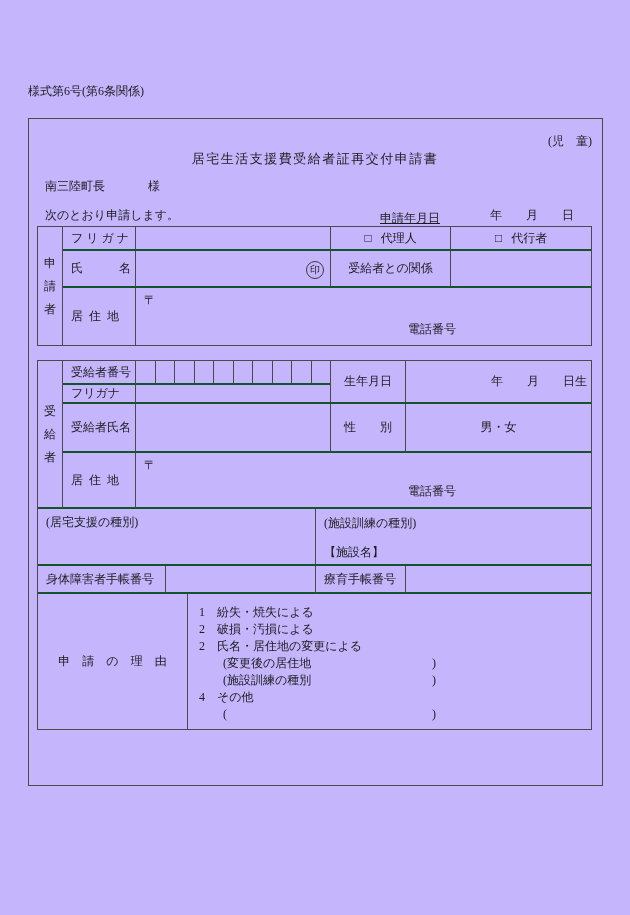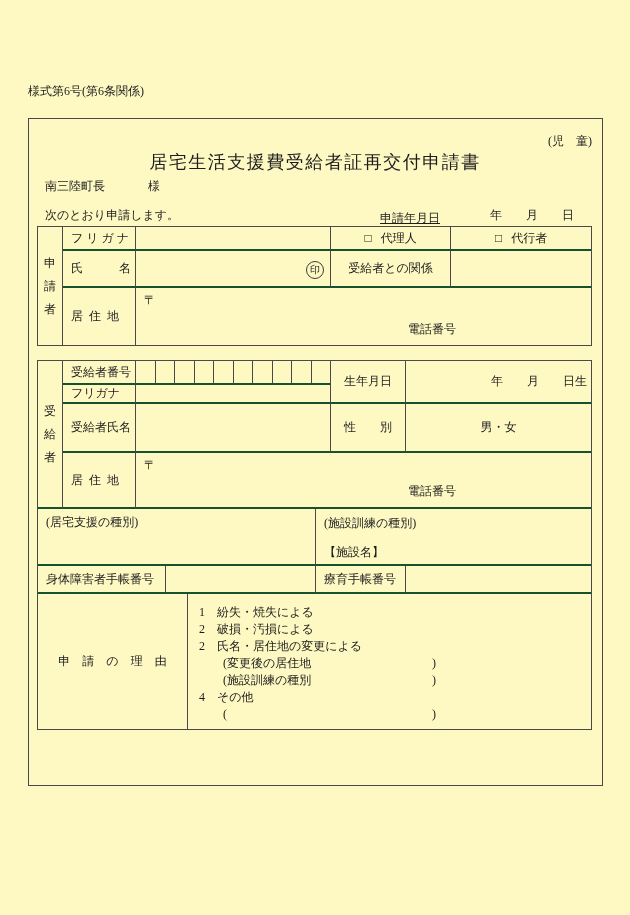--- a/index.html
+++ b/index.html
@@ -1,17 +1,17 @@
 <!DOCTYPE html>
 <html><head>
 <meta charset="utf-8">
 <style>
   html,body{margin:0;padding:0;background:#ffffff;}
   .page{
-    position:relative;width:630px;height:915px;background:#fef9c3;
+    position:relative;width:630px;height:915px;background:#c4b5fd;
     font-family:"Liberation Serif","DejaVu Serif",serif;
     color:#1c1c1c;font-size:12px;overflow:hidden;
   }
   .abs{position:absolute;white-space:pre;}
   .frame{position:absolute;left:28px;top:118px;width:575px;height:668px;border:1px solid #4a4a4a;box-sizing:border-box;background:transparent;}
   .tbl{position:absolute;border:1px solid #4a4a4a;box-sizing:content-box;}
   .cell{position:absolute;box-sizing:border-box;display:flex;align-items:center;white-space:pre;}
   .br{border-right:1px solid #4a4a4a;}
   .bb{border-bottom:2px solid #14532d;}
   .lbl{padding-left:8px;}
@@ -20,21 +20,21 @@
   .vlabel{flex-direction:column;justify-content:center;align-items:center;gap:11px;padding-left:0;}
   .vlabel span{display:block;line-height:12px;}
   .boxrow{display:flex;align-items:stretch;padding:0;}
   .numbox{flex:1 1 0;border-right:1px solid #4a4a4a;}
   .numbox:last-child{border-right:none;}
   .postal{position:absolute;left:8px;top:4px;}
   .phone{position:absolute;left:272px;bottom:7px;}
   .seal{position:absolute;right:6px;top:10px;width:16px;height:16px;border:1px solid #3c3c3c;border-radius:50%;
         font-size:10px;line-height:15px;text-align:center;white-space:normal;}
   .fieldcell{padding:0;}
-  .title{font-size:18px;letter-spacing:1.5px;}
+  .title{font-size:13px;letter-spacing:1.5px;}
   .twoline{flex-direction:column;align-items:flex-start;justify-content:flex-start;gap:12px;padding:6px 0 0 8px;}
   .reason-content{flex-direction:column;align-items:stretch;justify-content:flex-start;padding:10px 0 0 11px;}
   .rline{position:relative;line-height:17px;height:17px;}
   .closep{position:absolute;left:233px;top:0;}
   .chk{display:inline-block;margin-right:9px;}
 </style>
 </head>
 <body>
 
 <div class="page">

